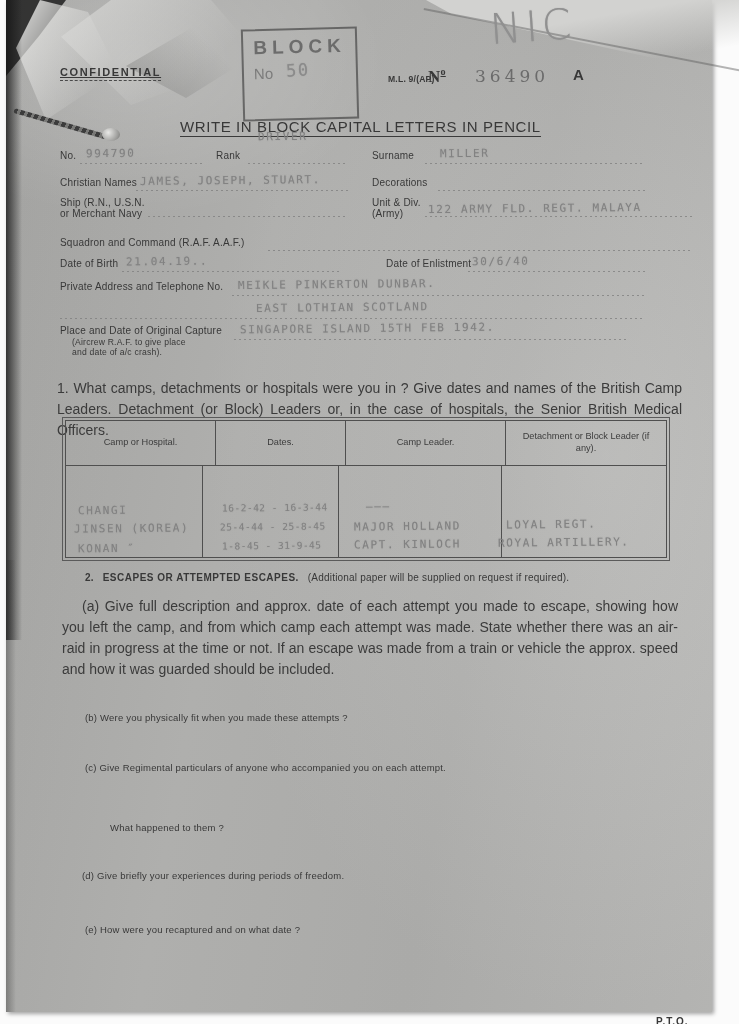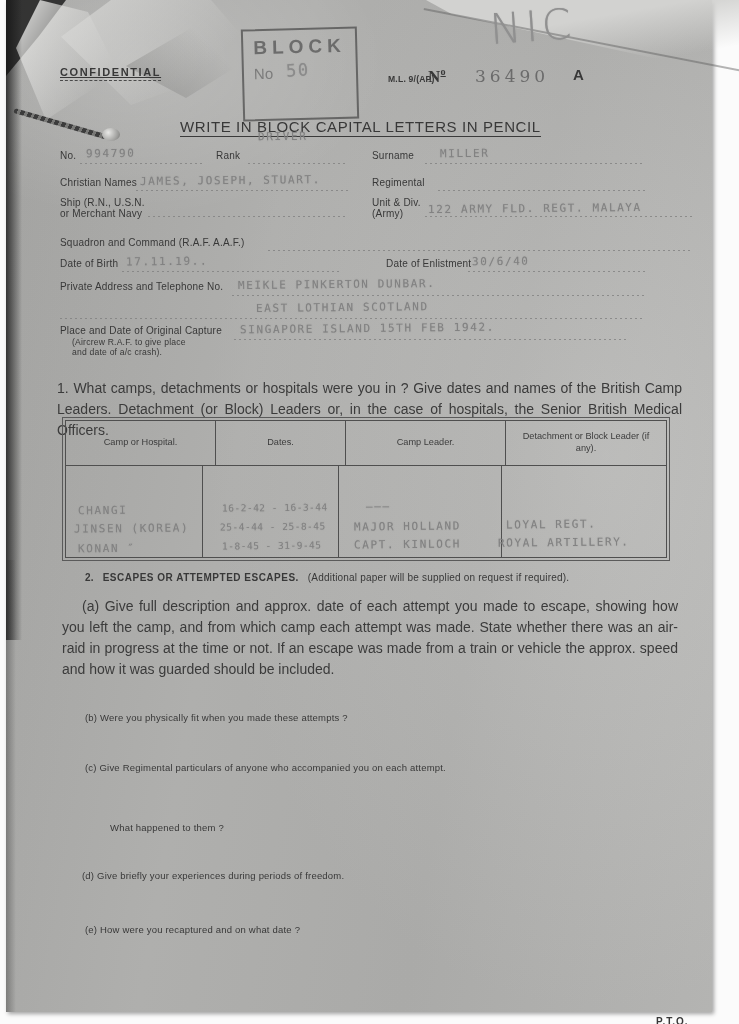--- a/index.html
+++ b/index.html
@@ -121,39 +121,39 @@
   <div class="printed" style="left:216px;top:150px;">Rank</div>
   <div class="hw" style="left:258px;top:130px;">DRIVER</div>
   <div class="dots" style="left:248px;top:163px;width:100px;"></div>
   <div class="printed" style="left:372px;top:150px;">Surname</div>
   <div class="hw" style="left:440px;top:147px;">MILLER</div>
   <div class="dots" style="left:425px;top:163px;width:220px;"></div>
 
   <div class="printed" style="left:60px;top:177px;">Christian Names</div>
   <div class="hw" style="left:140px;top:174px;">JAMES, JOSEPH, STUART.</div>
   <div class="dots" style="left:136px;top:190px;width:212px;"></div>
-  <div class="printed" style="left:372px;top:177px;">Regimental</div>
+  <div class="printed" style="left:372px;top:177px;">Decorations</div>
   <div class="hw" style="left:440px;top:174px;"></div>
   <div class="dots" style="left:438px;top:190px;width:207px;"></div>
 
   <div class="printed" style="left:60px;top:197px;">Ship (R.N., U.S.N.</div>
   <div class="printed" style="left:60px;top:208px;">or Merchant Navy</div>
   <div class="hw" style="left:152px;top:201px;"></div>
   <div class="dots" style="left:148px;top:216px;width:200px;"></div>
   <div class="printed" style="left:372px;top:197px;">Unit &amp; Div.</div>
   <div class="printed" style="left:372px;top:208px;">(Army)</div>
   <div class="hw" style="left:428px;top:202px;">122 ARMY FLD. REGT. MALAYA</div>
   <div class="dots" style="left:425px;top:216px;width:268px;"></div>
 
   <div class="printed" style="left:60px;top:237px;">Squadron and Command (R.A.F. A.A.F.)</div>
   <div class="hw" style="left:272px;top:234px;"></div>
   <div class="dots" style="left:268px;top:250px;width:424px;"></div>
 
   <div class="printed" style="left:60px;top:258px;">Date of Birth</div>
-  <div class="hw" style="left:126px;top:255px;">17.11.19..</div>
+  <div class="hw" style="left:126px;top:255px;">21.04.19..</div>
   <div class="dots" style="left:122px;top:271px;width:218px;"></div>
   <div class="printed" style="left:386px;top:258px;">Date of Enlistment</div>
   <div class="hw" style="left:472px;top:255px;">30/6/40</div>
   <div class="dots" style="left:468px;top:271px;width:177px;"></div>
 
   <div class="printed" style="left:60px;top:281px;">Private Address and Telephone No.</div>
   <div class="hw" style="left:238px;top:278px;">MEIKLE PINKERTON DUNBAR.</div>
   <div class="dots" style="left:232px;top:295px;width:413px;"></div>
   <div class="hw" style="left:256px;top:301px;">EAST LOTHIAN SCOTLAND</div>
   <div class="dots" style="left:60px;top:318px;width:585px;"></div>

